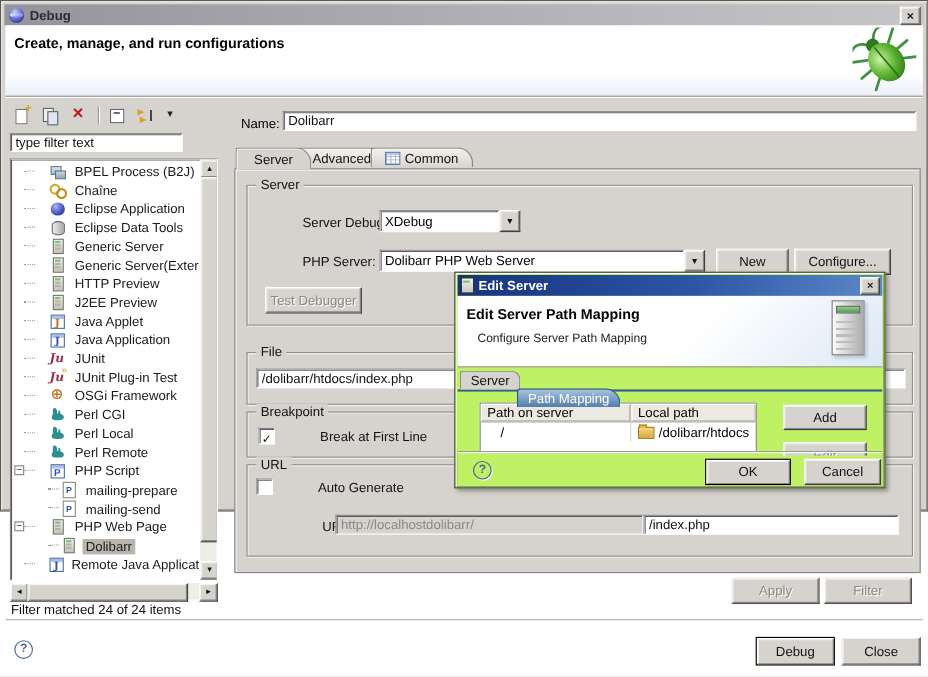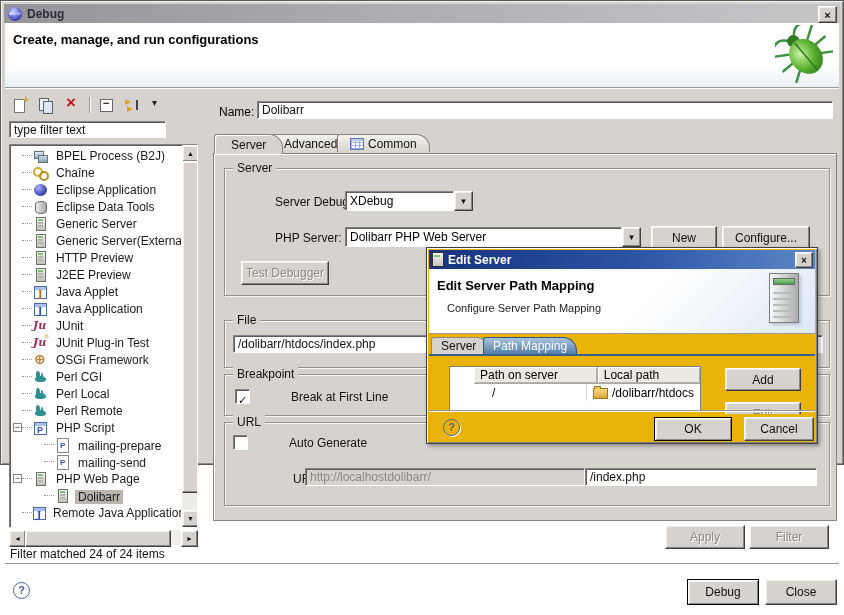--- a/index.html
+++ b/index.html
@@ -50,21 +50,21 @@
   .tb-fil::before{content:"";position:absolute;left:1px;top:2px;border-left:6px solid #dca41c;border-top:3px solid transparent;border-bottom:3px solid transparent;}
   .tb-fil::after{content:"";position:absolute;left:3px;top:9px;border-left:6px solid #dca41c;border-top:3px solid transparent;border-bottom:3px solid transparent;}
   .tb-car::before{content:"▾";position:absolute;left:2px;top:0px;font-size:10px;color:#222;}
   .filterbox{position:absolute;left:8px;top:120px;width:157px;height:17px;box-sizing:border-box;}
   
   .tree{position:absolute;left:8px;top:143px;width:189px;height:384px;background:#fff;
     border:1px solid;border-color:#848284 #fff #fff #848284;box-shadow:inset 1px 1px 0 #5c5c5c;
     box-sizing:border-box;overflow:hidden;}
   .tree-inner{position:absolute;left:1px;top:2px;right:16px;bottom:0;overflow:hidden;}
   .tree-row{position:relative;height:17px;display:flex;align-items:center;white-space:nowrap;font-size:12px;color:#1a1a1a;}
-  .tree-row.lvl0{padding-left:22px;}
+  .tree-row.lvl0{padding-left:34px;}
   .tree-row.lvl1{padding-left:44px;align-items:flex-end;}
   .tree-row.lvl0::before{content:"";position:absolute;left:11px;top:8px;width:10px;border-top:1px dotted #9a9a9a;}
   .tree-row.lvl1::before{content:"";position:absolute;left:33px;top:8px;width:10px;border-top:1px dotted #9a9a9a;}
   .expander{position:absolute;left:2px;top:4px;width:9px;height:9px;display:none;background:#fff;
     border:1px solid #848284;font:9px/7px "Liberation Sans",sans-serif;text-align:center;color:#222;box-sizing:border-box;}
   .expander.has-box{display:block;}
   .tlabel{padding:0 3px;}
   .tree-row.selected .tlabel{background:#b9b5ae;}
   .ticon{width:16px;height:16px;flex:0 0 16px;position:relative;margin-right:4px;display:inline-block;}
   .icon-bpel::before{content:"";position:absolute;left:1px;top:3px;width:8px;height:6px;background:linear-gradient(#dfe9ef,#9fb4c4);border:1px solid #5a7286;}
@@ -122,21 +122,21 @@
   .cfield{flex:1;background:#fff;border:1px solid;border-color:#848284 #fff #fff #848284;
     box-shadow:inset 1px 1px 0 #5c5c5c;padding:2px 4px;font-size:12px;white-space:nowrap;overflow:hidden;}
   .cbtn{width:17px;font-size:8px;}
   .cb{width:13px;height:13px;background:#fff;border:1px solid;border-color:#848284 #fff #fff #848284;
     box-shadow:inset 1px 1px 0 #5c5c5c;position:absolute;text-align:center;}
   .cb.checked::before{content:"✓";font:bold 11px/12px "DejaVu Sans",sans-serif;color:#101010;}
   .help{width:15px;height:15px;border-radius:50%;border:1px solid #46639c;color:#46639c;
     font:bold 11px/14px "Liberation Sans",sans-serif;text-align:center;background:transparent;
     box-shadow:1px 1px 0 #fff;position:absolute;}
   
-  .dialog{position:absolute;left:425px;top:246px;width:392px;height:197px;background:#eab308;z-index:10;
+  .dialog{position:absolute;left:412px;top:246px;width:392px;height:197px;background:#bef264;z-index:10;
     border:1px solid #404040;box-shadow:inset 1px 1px 0 #fff, inset -1px -1px 0 #808080, 2px 2px 4px rgba(0,0,0,.35);box-sizing:border-box;}
   .dtitle{position:absolute;left:2px;top:2px;right:2px;height:19px;
     background:linear-gradient(90deg,#16337f 0%,#2d55a5 55%,#5c88c8 100%);
     display:flex;align-items:center;padding:0 3px;}
   .dtitle .dttl{color:#fff;font-weight:bold;font-size:12px;margin-left:4px;}
   .dlg-icon{width:10px;height:13px;background:linear-gradient(#f4f4ee,#c6c6be);border:1px solid #333;position:relative;}
   .dlg-icon::before{content:"";position:absolute;left:1px;top:2px;width:6px;height:2px;background:#7cc47c;}
   .dxbtn{position:absolute;right:2px;top:2px;width:16px;height:14px;font-weight:bold;font-size:10px;}
   .dhdr{position:absolute;left:2px;top:21px;right:2px;height:64px;
     background:linear-gradient(135deg,#ffffff 55%,#dce8f4 100%);border-bottom:1px solid #9b9993;}
@@ -145,23 +145,23 @@
   .tower{position:absolute;right:16px;top:4px;width:28px;height:48px;border:1px solid #7e7e7e;
     background:linear-gradient(90deg,#fbfbfb,#ababab);box-shadow:2px 2px 3px rgba(120,140,170,.4);}
   .tower::before{content:"";position:absolute;left:3px;top:4px;right:3px;height:5px;
     background:linear-gradient(#8fcf8f,#4f9f4f);border:1px solid #666;}
   .tower::after{content:"";position:absolute;left:3px;right:3px;top:18px;bottom:4px;
     background:repeating-linear-gradient(180deg,#bcbcbc 0 2px,transparent 2px 6px);}
   .dtabs{position:absolute;left:2px;top:87px;right:2px;height:19px;border-bottom:2px solid #35618f;}
   .dtab{position:absolute;top:2px;height:17px;padding:1px 9px 0;font-size:12px;box-sizing:border-box;}
   .dtab.plain{left:2px;background:#d6d3ce;border:1px solid #8a8a8a;border-bottom:none;border-radius:3px 8px 0 0;color:#111;}
   .dtab.active{left:54px;background:linear-gradient(180deg,#a9c3dc,#527fab);color:#fff;
-    border:1px solid #2d5687;border-bottom:none;border-radius:3px 14px 0 0;z-index:2;}
+    border:1px solid #2d5687;border-bottom:none;border-radius:3px 14px 0 0;z-index:2;margin-top:16px;}
   .dcontent{position:absolute;left:2px;top:108px;right:2px;height:58px;overflow:hidden;}
-  .ptable{position:absolute;left:20px;top:10px;width:252px;height:46px;background:#fff;border:1px solid #808080;box-sizing:border-box;padding-left:24px;}
+  .ptable{position:absolute;left:20px;top:10px;width:252px;height:46px;background:#fff;border:1px solid #808080;box-sizing:border-box;}
   .prow{display:flex;height:17px;box-sizing:border-box;}
   .th{background:#ece9e2;border-right:1px solid #a8a8a8;border-bottom:1px solid #a8a8a8;
     box-shadow:inset 1px 1px 0 #fff, inset -1px -1px 0 #b6b2aa;padding:1px 6px;font-size:12px;box-sizing:border-box;}
   .td{padding:1px 6px;font-size:12px;display:flex;align-items:center;gap:4px;box-sizing:border-box;}
   .c1{width:137px;}.c2{width:113px;border-right:none;}
   .folder{width:13px;height:9px;background:linear-gradient(#f7d87a,#dca73c);border:1px solid #9c7a22;position:relative;margin-top:2px;}
   .folder::before{content:"";position:absolute;left:0;top:-3px;width:5px;height:2px;background:#e9c05a;border:1px solid #9c7a22;border-bottom:none;}
   .dfoot{position:absolute;left:2px;bottom:2px;right:2px;height:29px;border-top:1px solid #fff;box-shadow:0 -1px 0 #9b9993;}
   
   .fsep{position:absolute;left:4px;right:4px;top:562px;}

